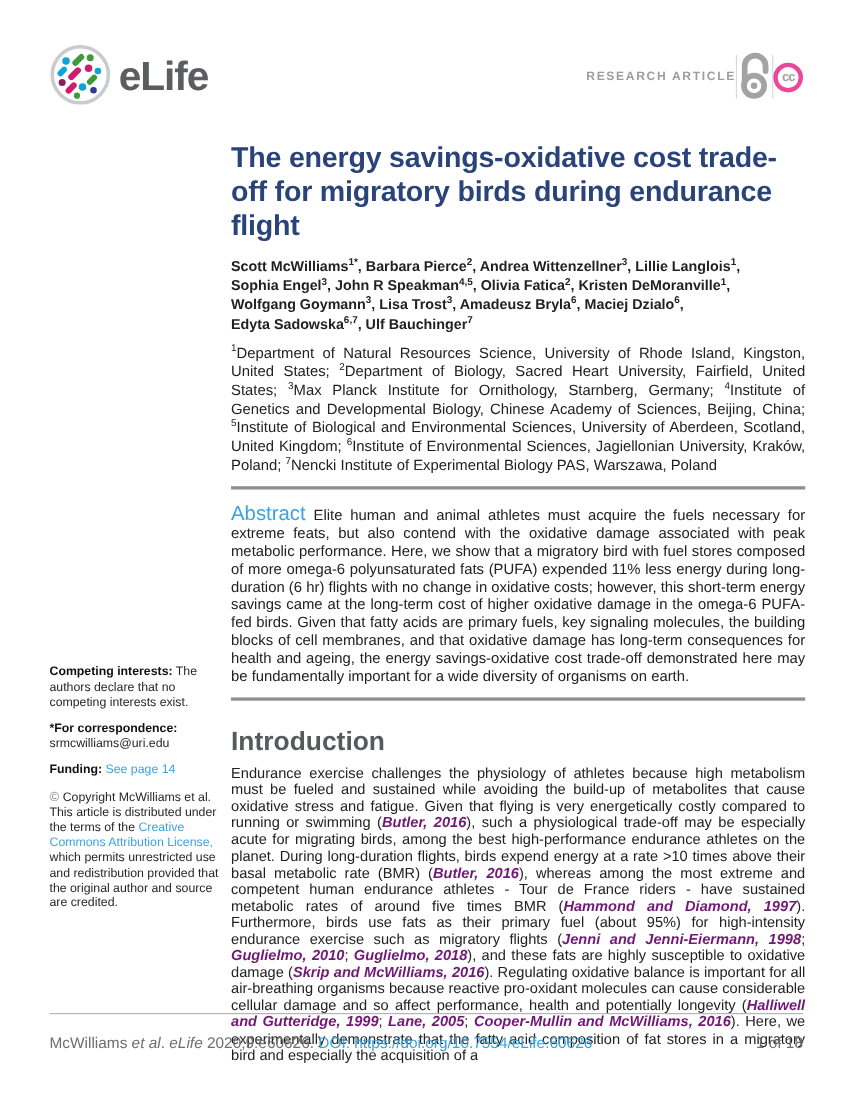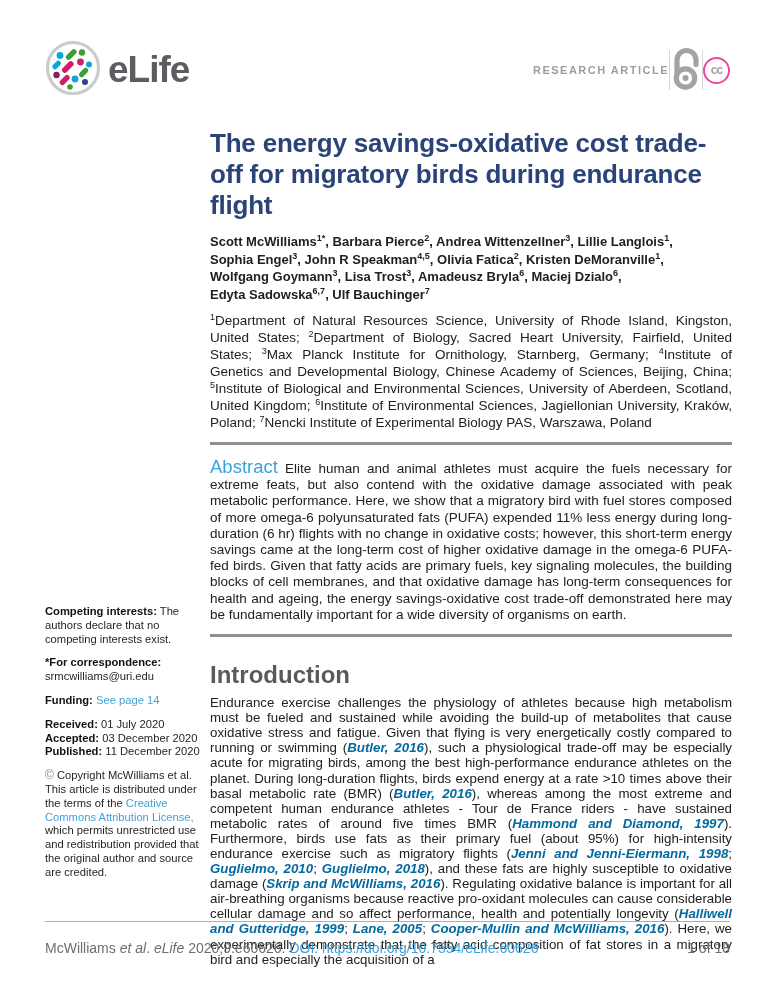--- a/index.html
+++ b/index.html
@@ -8,37 +8,37 @@
   .page { position:relative; width:773px; height:1000px; background:#fff; overflow:hidden; }
 
   
   .header { position:absolute; left:45px; right:43px; top:40px; height:60px;
             display:flex; align-items:center; justify-content:space-between; }
   .logo { display:flex; align-items:center; gap:7px; cursor:pointer; }
   .logo-text { font-size:37px; font-weight:bold; color:#5b5d60; letter-spacing:-1px; }
   .header-right { display:flex; align-items:center; }
   .kicker { font-size:11px; letter-spacing:1.5px; color:#9b9da0; font-weight:bold; }
   .vdiv { width:1px; height:40px; background:#d8d8d8; }
-  .cc-circle { width:27px; height:27px; border:2px solid #ec4899; border-radius:50%;
+  .cc-circle { width:27px; height:27px; border:4px solid #ec4899; border-radius:50%;
                display:flex; align-items:center; justify-content:center; }
   .cc-circle span { font-size:12px; font-weight:bold; color:#a3a3a3; letter-spacing:-1px; }
 
   
   .main { position:absolute; left:210px; top:128px; width:522px; }
   h1.title { color:#2a4379; font-size:26px; line-height:31px; font-weight:bold; letter-spacing:-0.2px; }
   .authors { margin-top:12px; font-size:13px; line-height:17.5px; font-weight:bold; color:#212121; }
   .affiliations { margin-top:9px; font-size:13.5px; line-height:17px; color:#212121; text-align:justify; }
   sup { font-size:9px; line-height:0; vertical-align:super; }
   hr.thick { border:none; height:3px; background:#8f9092; margin-top:11px; }
   .abstract { margin-top:14px; font-size:13.5px; line-height:16.2px; text-align:justify; color:#212121; }
   .abstract-label { color:#3ba3dc; font-weight:normal; font-size:18.5px; }
   h2.section { margin-top:24px; font-size:24px; color:#565a5c; font-weight:bold; }
   .intro { margin-top:6px; font-size:13.3px; line-height:15.1px; text-align:justify;
            color:#212121; hyphens:auto; -webkit-hyphens:auto; }
-  .cite { color:#0369a1; font-weight:bold; font-style:italic; cursor:pointer; }
+  .cite { color:#701a75; font-weight:bold; font-style:italic; cursor:pointer; }
 
   
   .sidebar { position:absolute; left:45px; top:605px; width:156px;
              font-size:11.2px; line-height:13.8px; color:#262626; }
   .sidebar p { margin-bottom:10px; }
   .sidebar strong { color:#111; }
   a.link { color:#3ba3dc; text-decoration:none; cursor:pointer; }
   .copy-symbol { color:#8a8a8a; font-size:12px; }
 
   
@@ -111,28 +111,20 @@
     </p>
     <p>
       <strong>*For correspondence:</strong><br>
       <span>srmcwilliams@uri.edu</span>
     </p>
     <p>
       <strong>Funding:</strong>
       <a class="link">See page 14</a>
     </p>
     <p>
-      <strong>Received:</strong>
-      <span>01 July 2020</span><br>
-      <strong>Accepted:</strong>
-      <span>03 December 2020</span><br>
-      <strong>Published:</strong>
-      <span>11 December 2020</span>
-    </p>
-    <p>
       <span class="copy-symbol">©</span>
       <span>Copyright McWilliams et al. This article is distributed under the terms of the</span>
       <a class="link">Creative Commons Attribution License,</a>
       <span>which permits unrestricted use and redistribution provided that the original author and source are credited.</span>
     </p>
   </div>
 
   <hr class="footer-rule">
   <div class="footer">
     <span><span id="footer-citation">McWilliams <em>et al</em>. <em>eLife</em> 2020;9:e60626. </span><a class="doi">DOI: https://doi.org/10.7554/eLife.60626</a></span>

